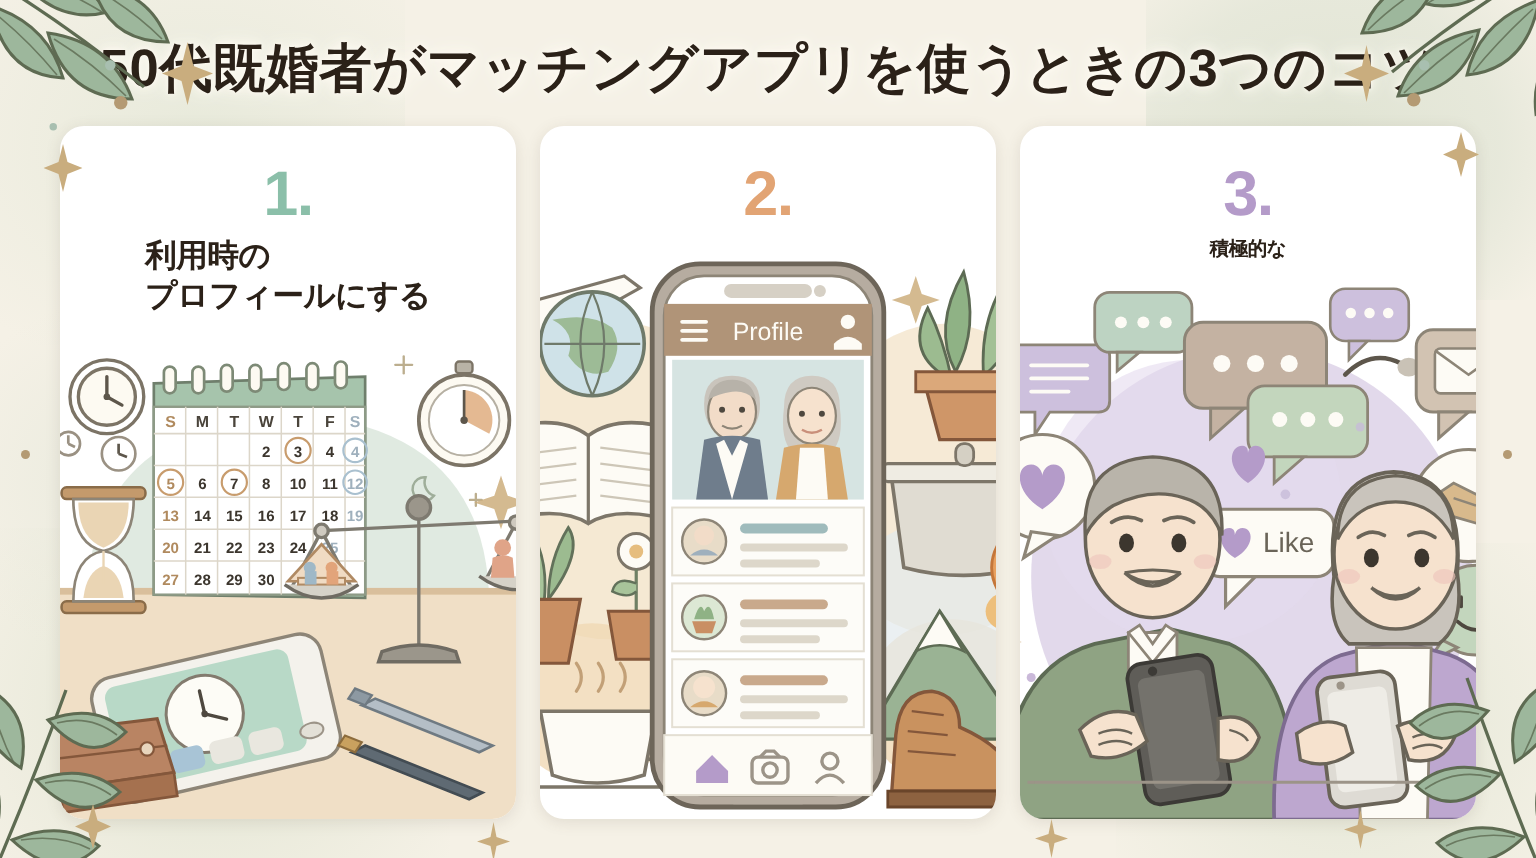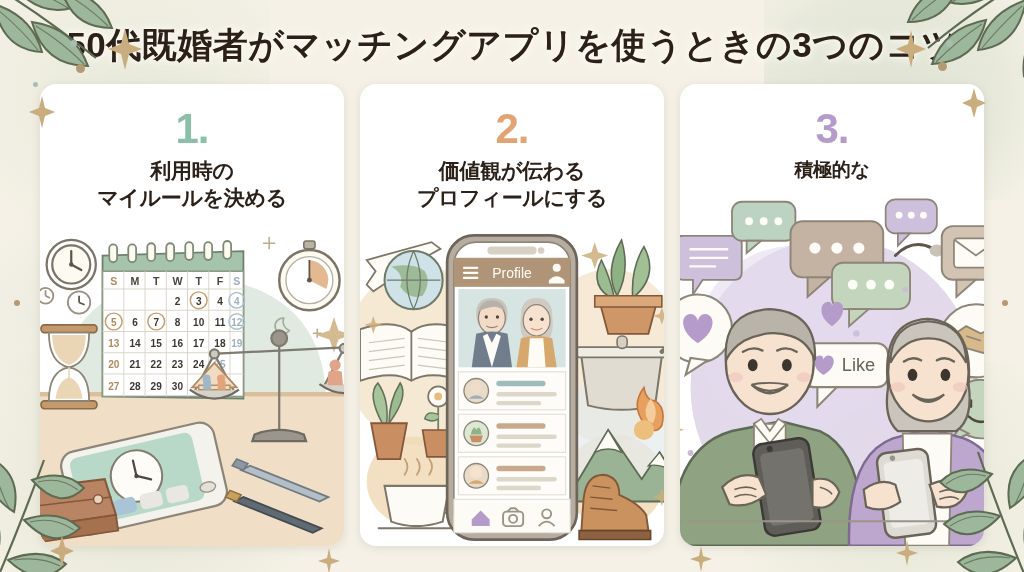--- a/index.html
+++ b/index.html
@@ -40,25 +40,25 @@
   .card{
     position:relative;flex:1 1 0;background:#ffffff;border-radius:16px;
     box-shadow:0 2px 10px rgba(90,80,60,.13);overflow:hidden;
     display:flex;flex-direction:column;align-items:center;
   }
   .card-num{font-size:42px;font-weight:bold;line-height:1;margin-top:24px;letter-spacing:-1px;}
   .c1 .card-num{color:#8bbfa9;}
   .c2 .card-num{color:#e2a474;}
   .c3 .card-num{color:#b49bc9;}
   .card-head{
-    margin-top:8px;text-align:center;color:#2b2118;
+    margin-top:8px;text-align:left;color:#2b2118;
     font-size:21px;font-weight:bold;line-height:1.28;letter-spacing:-.3px;
   }
   .card-head .l2{display:block;}
-  .c3 .card-head{font-size:19px;}
+  .c3 .card-head{font-size:13px;}
   .illus{position:relative;margin-top:10px;width:100%;flex:1 1 auto;overflow:hidden;}
   .illus svg{display:block;width:100%;height:100%;}
 
   
   .botan{position:absolute;z-index:7;pointer-events:none;}
   .botan svg{display:block;overflow:visible;}
   #bt-tl{left:-24px;top:-26px;}
   #bt-tr{right:-16px;top:-30px;}
   #bt-bl{left:-22px;bottom:-30px;}
   #bt-br{right:-26px;bottom:-34px;}
@@ -78,21 +78,21 @@
   <div class="wash wash-ml"></div>
 
   <div id="title">50代既婚者がマッチングアプリを使うときの3つのコツ</div>
 
   <div id="cards">
 
     <div class="card c1">
       <div class="card-num">1.</div>
       <div class="card-head">
         <span>利用時の</span>
-        <span class="l2">マイルールを決める</span>
+        <span class="l2">プロフィールにする</span>
       </div>
       <div class="illus">
         <svg viewBox="0 0 300 290" preserveAspectRatio="xMidYMax slice">
           <defs>
             <clipPath id="c1clip">
                 <rect x="0" y="0" width="300" height="290"></rect>
               </clipPath>
           </defs>
           <g clip-path="url(#c1clip)">
 
@@ -278,24 +278,20 @@
               <path d="M188 250 L258 278 L266 274 L196 246 Z" fill="#5f6a73" stroke="#434c53" stroke-width="1.6"></path>
               <path d="M180 246 L190 250 L194 244 L184 240 Z" fill="#c9a15f" stroke="#8d6c3c" stroke-width="1.3"></path>
             </g>
           </g>
         </svg>
       </div>
     </div>
 
     <div class="card c2">
       <div class="card-num">2.</div>
-      <div class="card-head">
-        <span>価値観が伝わる</span>
-        <span class="l2">プロフィールにする</span>
-      </div>
       <div class="illus">
         <svg viewBox="0 0 300 290" preserveAspectRatio="xMidYMax slice">
           <g>
 
             <ellipse cx="70" cy="120" rx="70" ry="80" fill="#f3e3c8" opacity=".8"></ellipse>
             <ellipse cx="238" cy="120" rx="66" ry="78" fill="#f3e3c8" opacity=".75"></ellipse>
             <ellipse cx="62" cy="232" rx="42" ry="40" fill="#f0d8b4" opacity=".8"></ellipse>
             <ellipse cx="242" cy="232" rx="44" ry="42" fill="#f0d8b4" opacity=".8"></ellipse>
             <ellipse cx="240" cy="190" rx="56" ry="50" fill="#e2eaec" opacity=".7"></ellipse>
 

